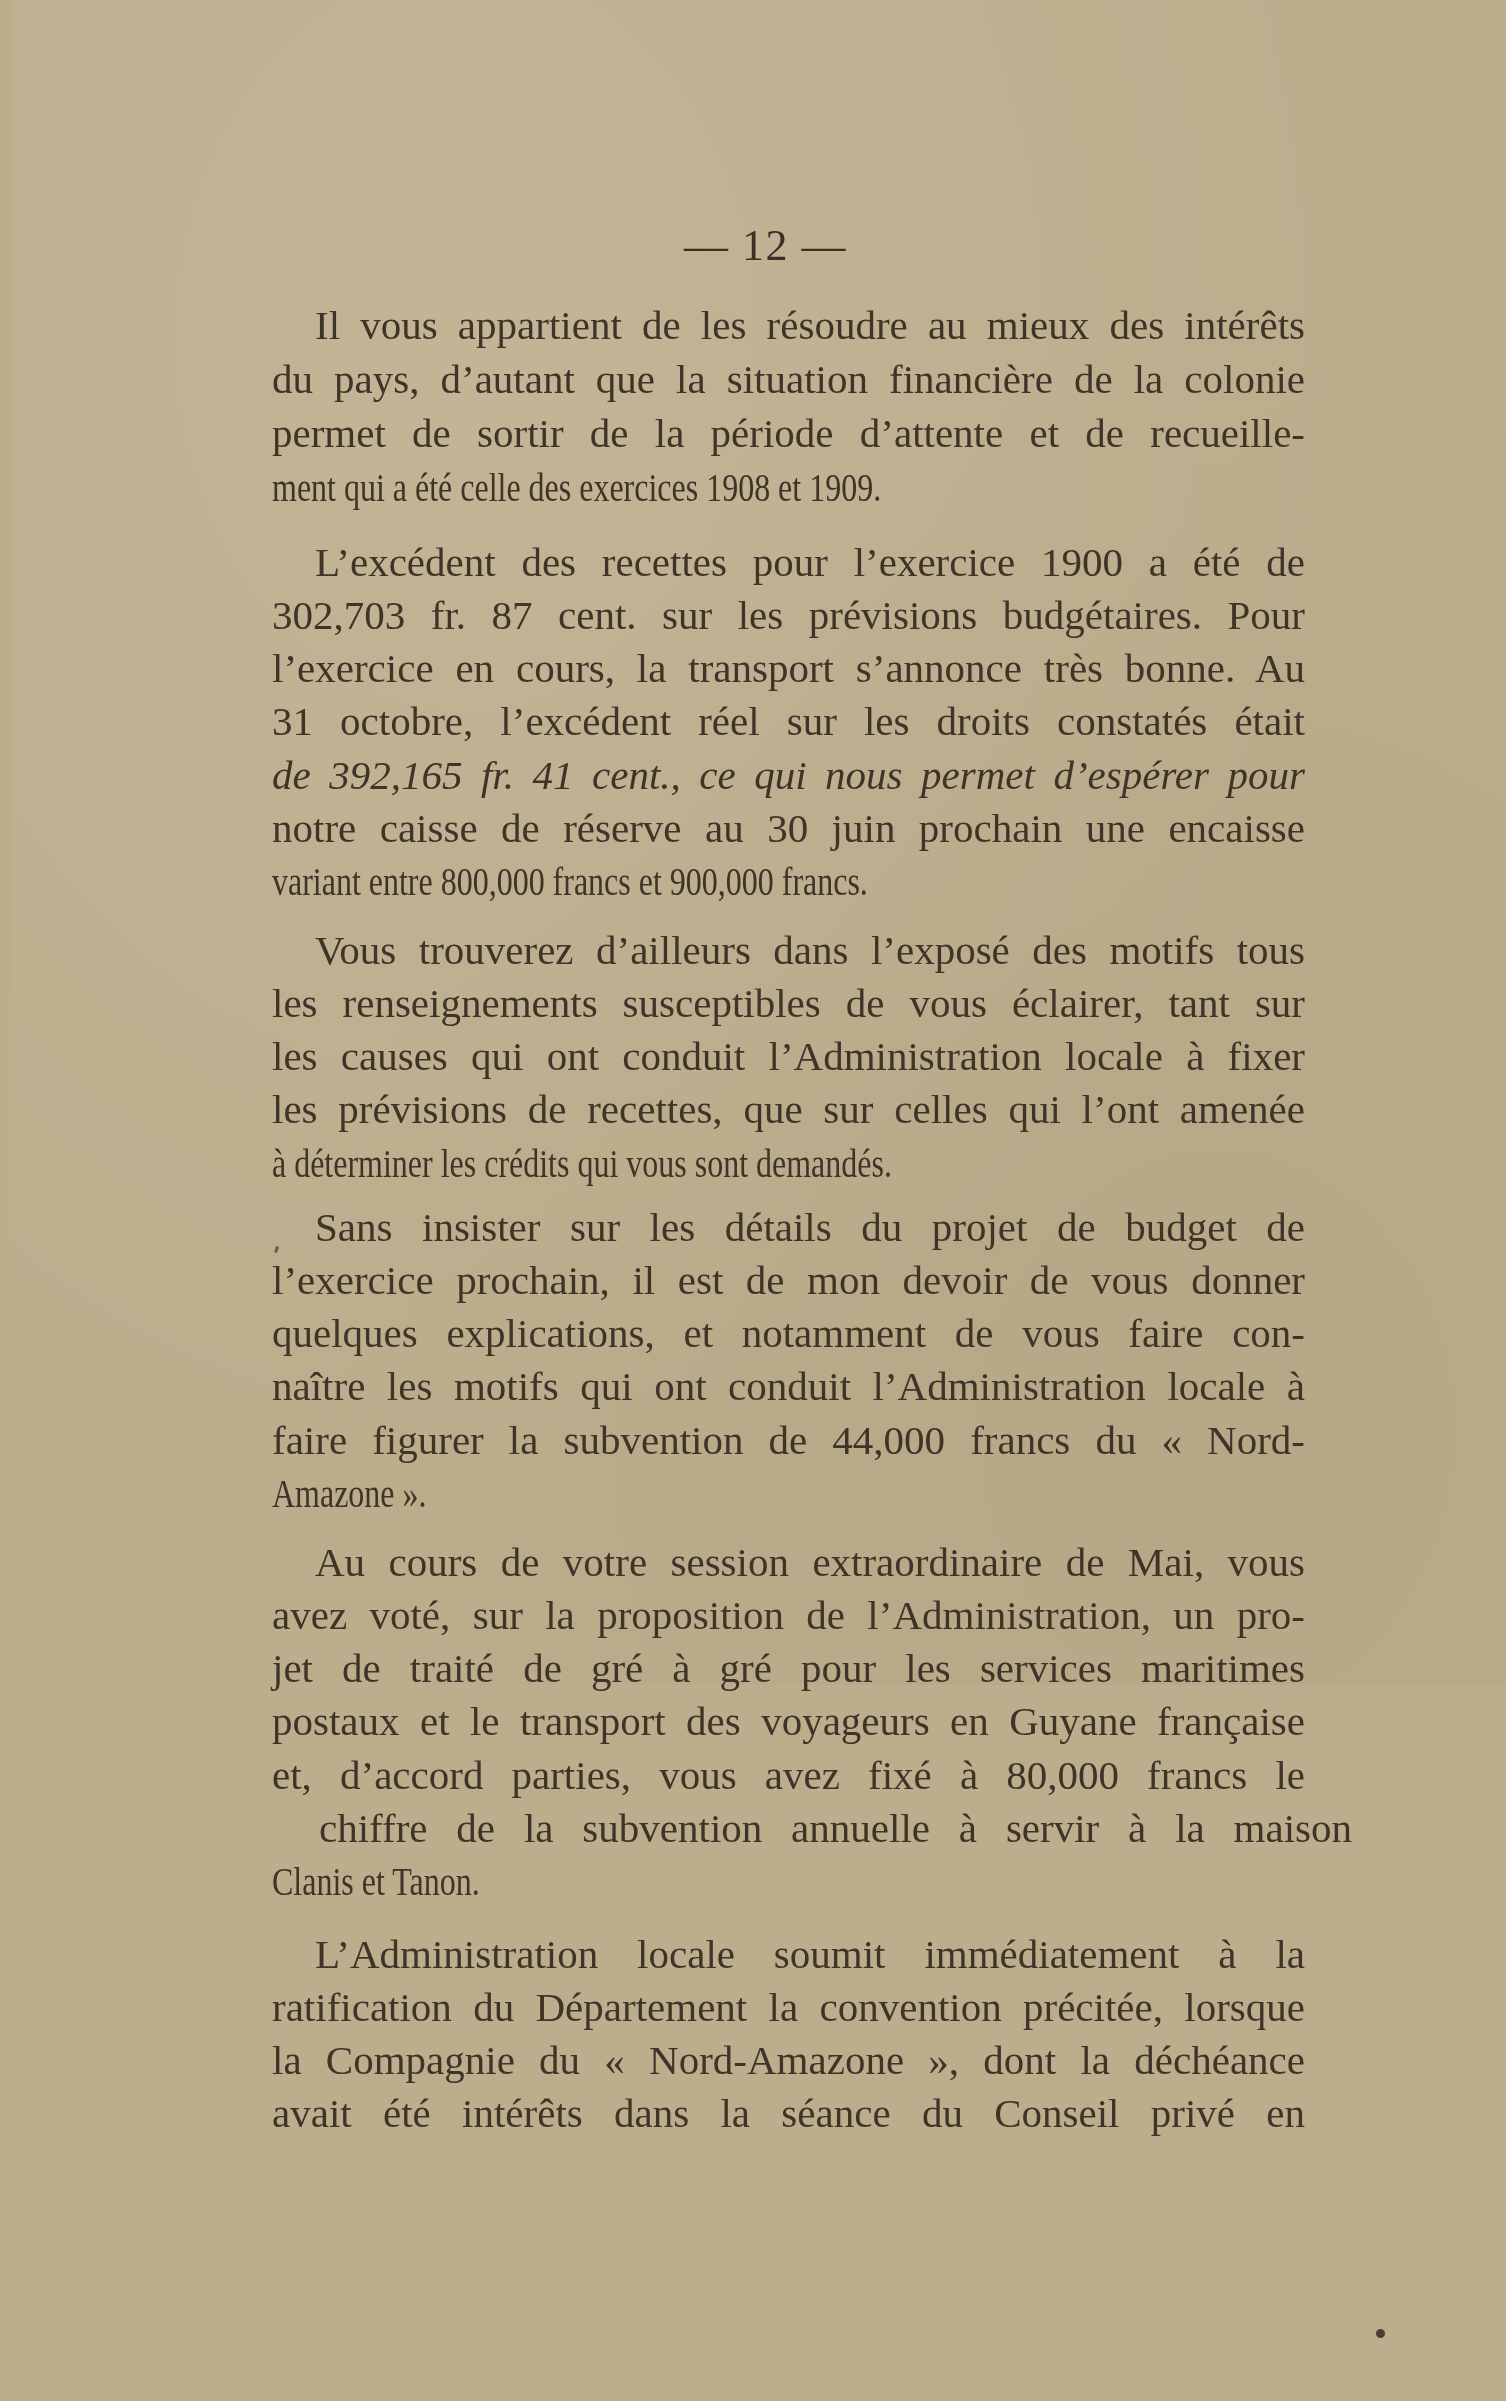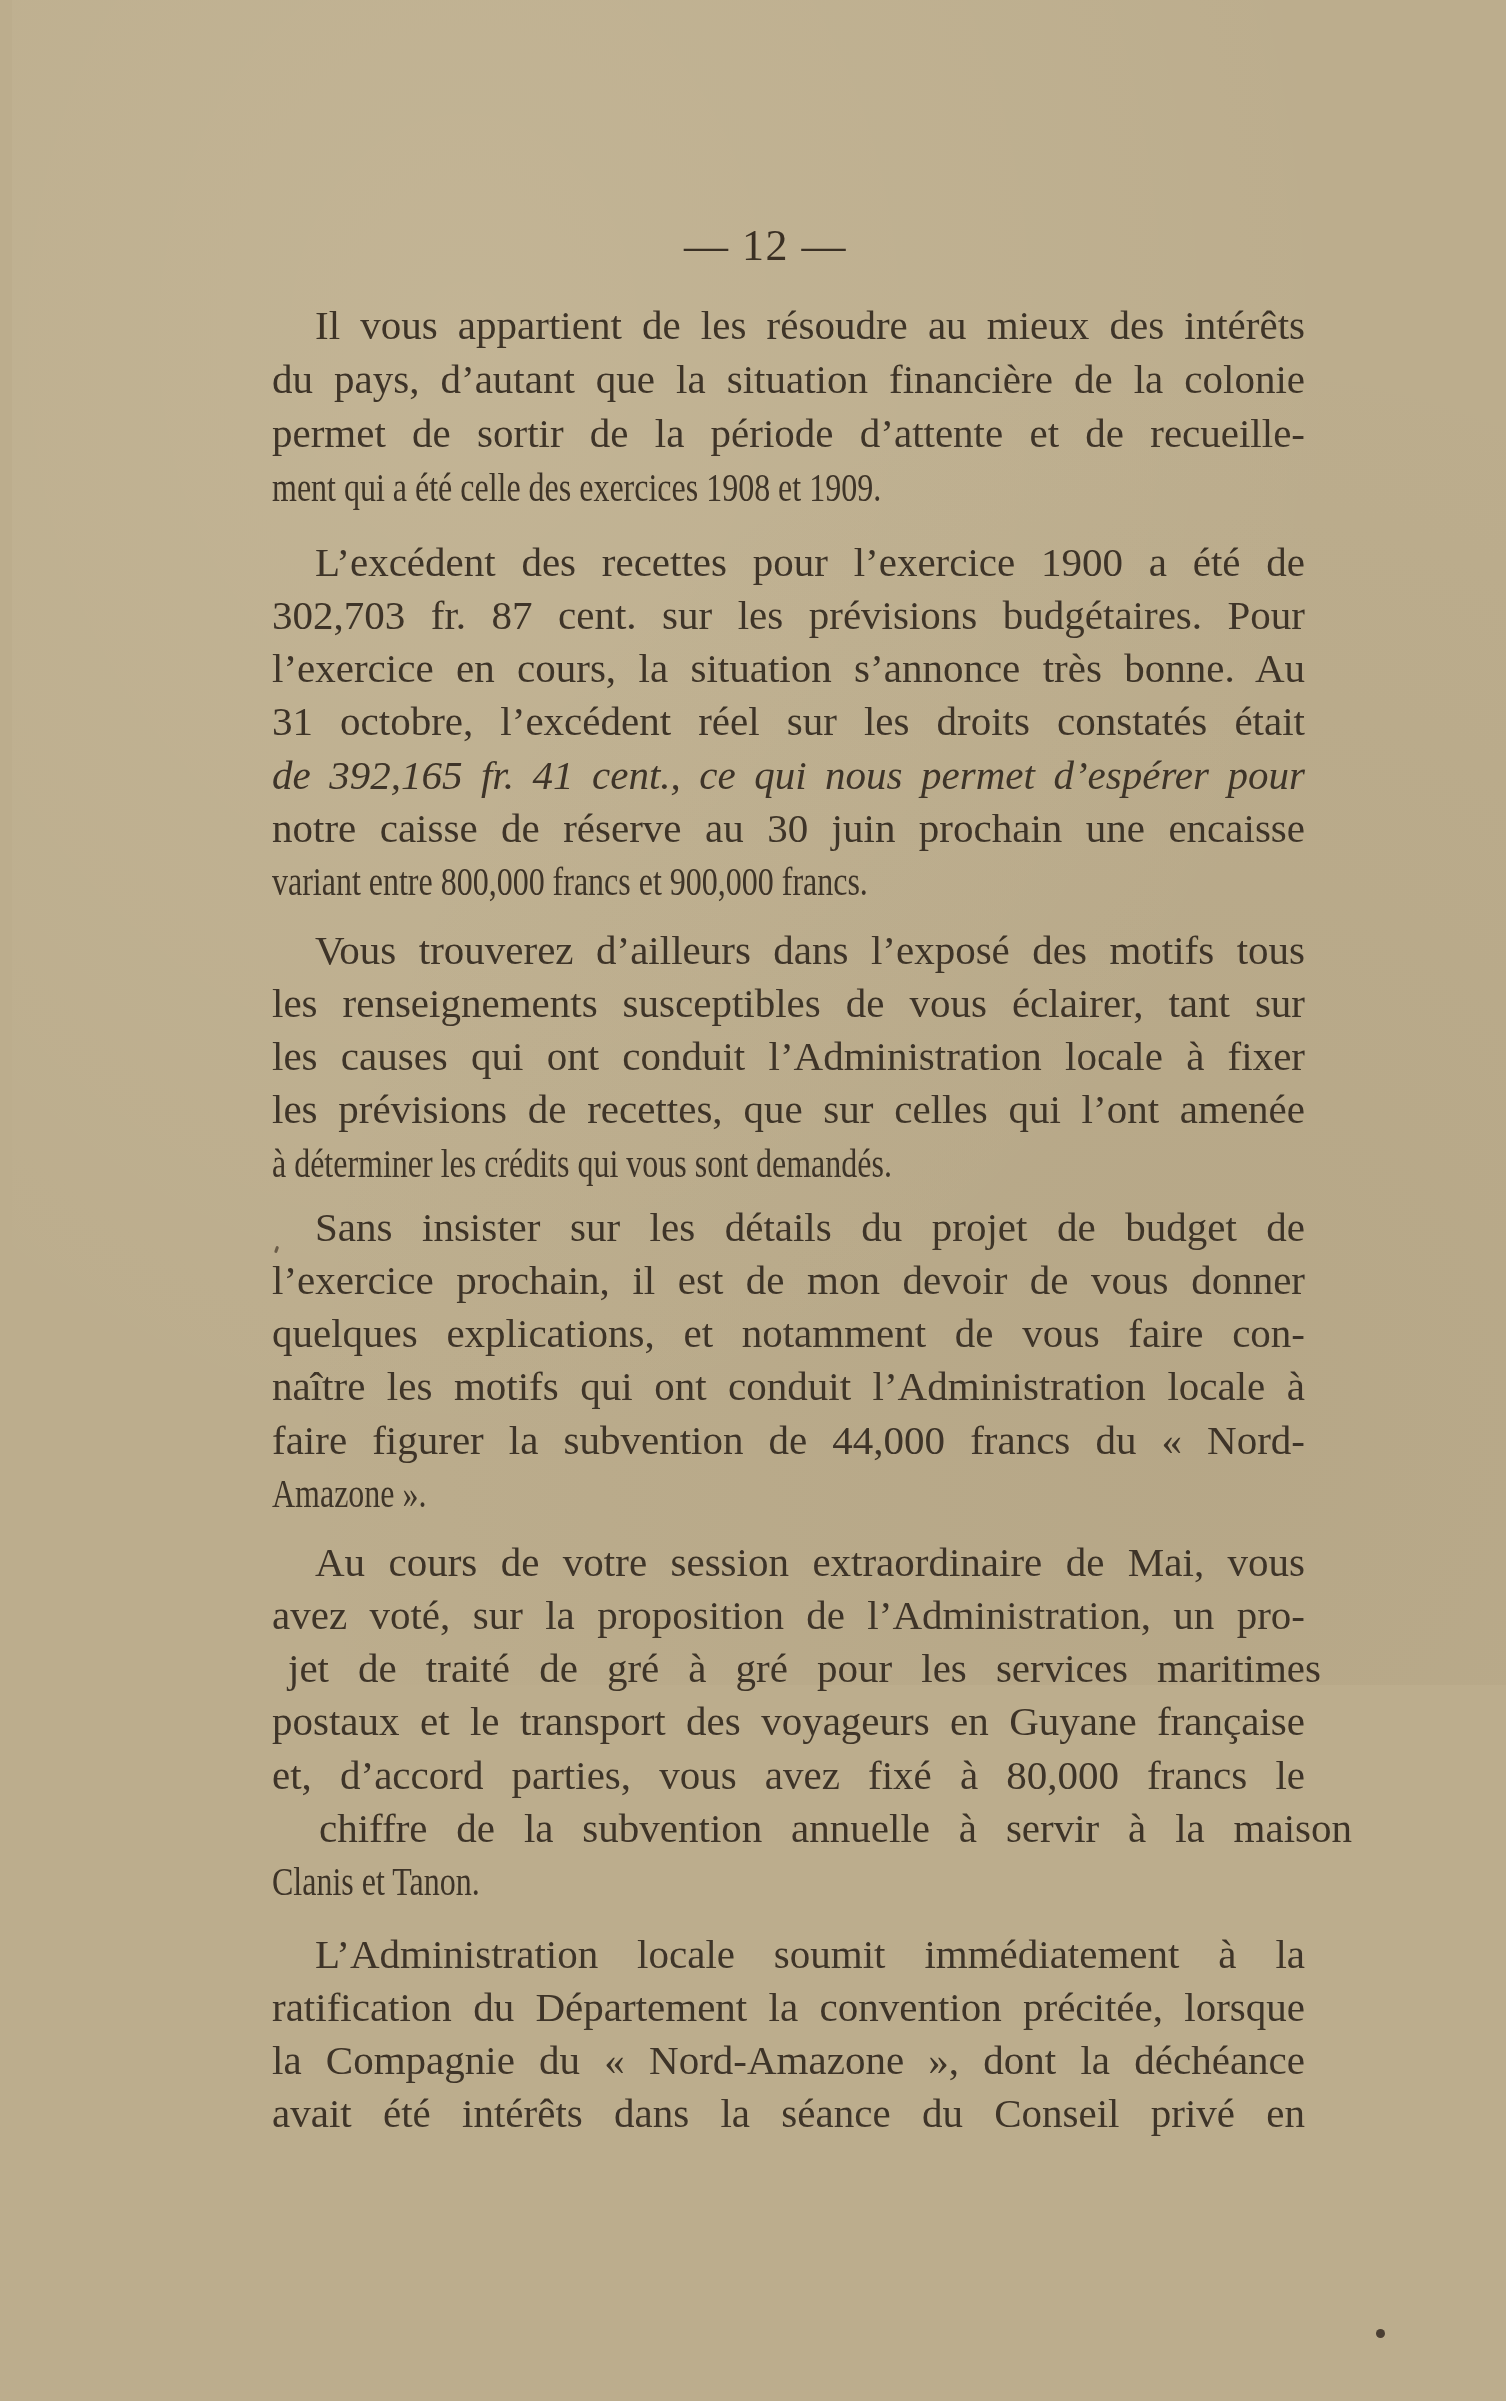--- a/index.html
+++ b/index.html
@@ -48,21 +48,21 @@
   <div class="text-block" style="top:299px;">
     <div class="line indent" style="top:0px;">Il vous appartient de les résoudre au mieux des intérêts</div>
     <div class="line" style="top:54px;">du pays, d’autant que la situation financière de la colonie</div>
     <div class="line" style="top:108px;">permet de sortir de la période d’attente et de recueille-</div>
     <div class="line last" style="top: 162px; width: 1325px; transform: scaleX(0.78);">ment qui a été celle des exercices 1908 et 1909.</div>
   </div>
 
   <div class="text-block" style="top:536px;">
     <div class="line indent" style="top:0px;">L’excédent des recettes pour l’exercice 1900 a été de</div>
     <div class="line" style="top:53px;">302,703 fr. 87 cent. sur les prévisions budgétaires. Pour</div>
-    <div class="line" style="top:106px;">l’exercice en cours, la situation s’annonce très bonne. Au</div>
+    <div class="line" style="top:106px;">l’exercice en cours, la transport s’annonce très bonne. Au</div>
     <div class="line" style="top:159px;">31 octobre, l’excédent réel sur les droits constatés était</div>
     <div class="line" style="top:213px;font-style:italic;">de 392,165 fr. 41 cent., ce qui nous permet d’espérer pour</div>
     <div class="line" style="top:266px;">notre caisse de réserve au 30 juin prochain une encaisse</div>
     <div class="line last" style="top: 319px; width: 1325px; transform: scaleX(0.78);">variant entre 800,000 francs et 900,000 francs.</div>
   </div>
 
   <div class="text-block" style="top:924px;">
     <div class="line indent" style="top:0px;">Vous trouverez d’ailleurs dans l’exposé des motifs tous</div>
     <div class="line" style="top:53px;">les renseignements susceptibles de vous éclairer, tant sur</div>
     <div class="line" style="top:106px;">les causes qui ont conduit l’Administration locale à fixer</div>
@@ -75,21 +75,21 @@
     <div class="line" style="top:53px;">l’exercice prochain, il est de mon devoir de vous donner</div>
     <div class="line" style="top:106px;">quelques explications, et notamment de vous faire con-</div>
     <div class="line" style="top:159px;">naître les motifs qui ont conduit l’Administration locale à</div>
     <div class="line" style="top:213px;">faire figurer la subvention de 44,000 francs du « Nord-</div>
     <div class="line last" style="top: 266px; width: 1325px; transform: scaleX(0.78);">Amazone ».</div>
   </div>
 
   <div class="text-block" style="top:1536px;">
     <div class="line indent" style="top:0px;">Au cours de votre session extraordinaire de Mai, vous</div>
     <div class="line" style="top:53px;">avez voté, sur la proposition de l’Administration, un pro-</div>
-    <div class="line" style="top:106px;margin-left:16px;">jet de traité de gré à gré pour les services maritimes</div>
+    <div class="line" style="top:106px;">jet de traité de gré à gré pour les services maritimes</div>
     <div class="line" style="top:159px;">postaux et le transport des voyageurs en Guyane française</div>
     <div class="line" style="top:213px;">et, d’accord parties, vous avez fixé à 80,000 francs le</div>
     <div class="line" style="top:266px;margin-left:47px;">chiffre de la subvention annuelle à servir à la maison</div>
     <div class="line last" style="top: 319px; width: 1325px; transform: scaleX(0.78);">Clanis et Tanon.</div>
   </div>
 
   <div class="text-block" style="top:1928px;">
     <div class="line indent" style="top:0px;">L’Administration locale soumit immédiatement à la</div>
     <div class="line" style="top:53px;">ratification du Département la convention précitée, lorsque</div>
     <div class="line" style="top:106px;">la Compagnie du « Nord-Amazone », dont la déchéance</div>

